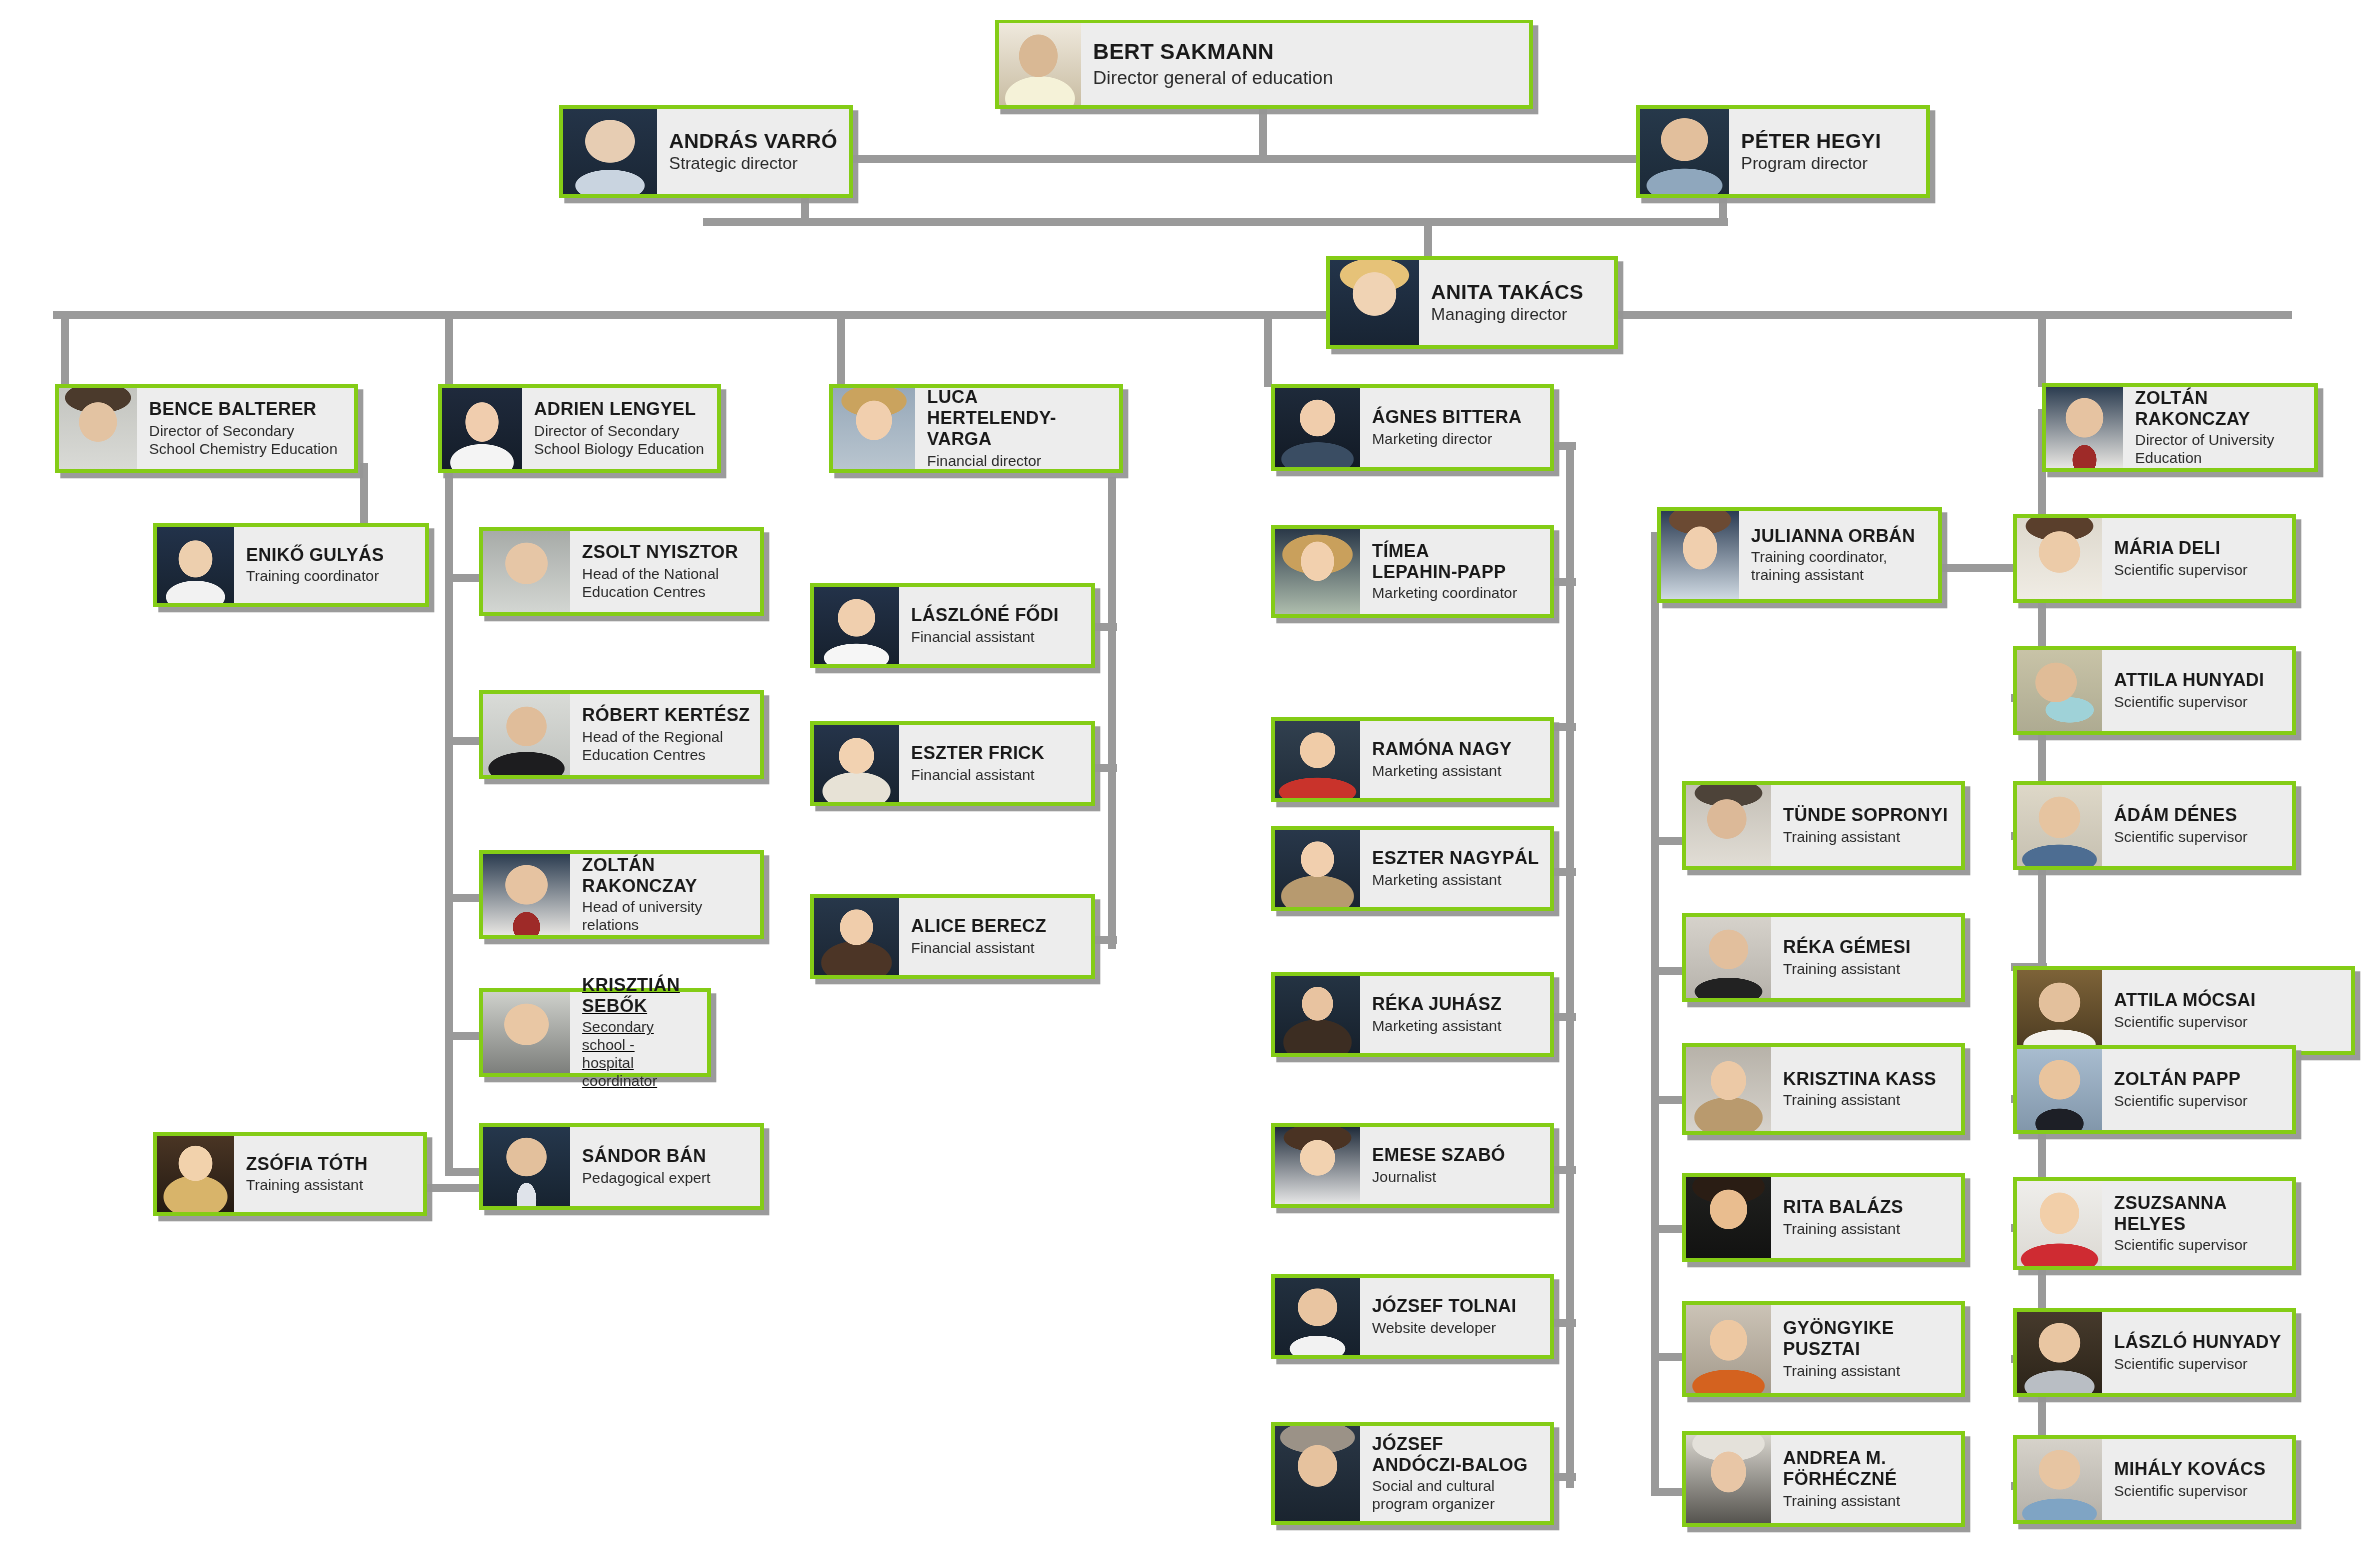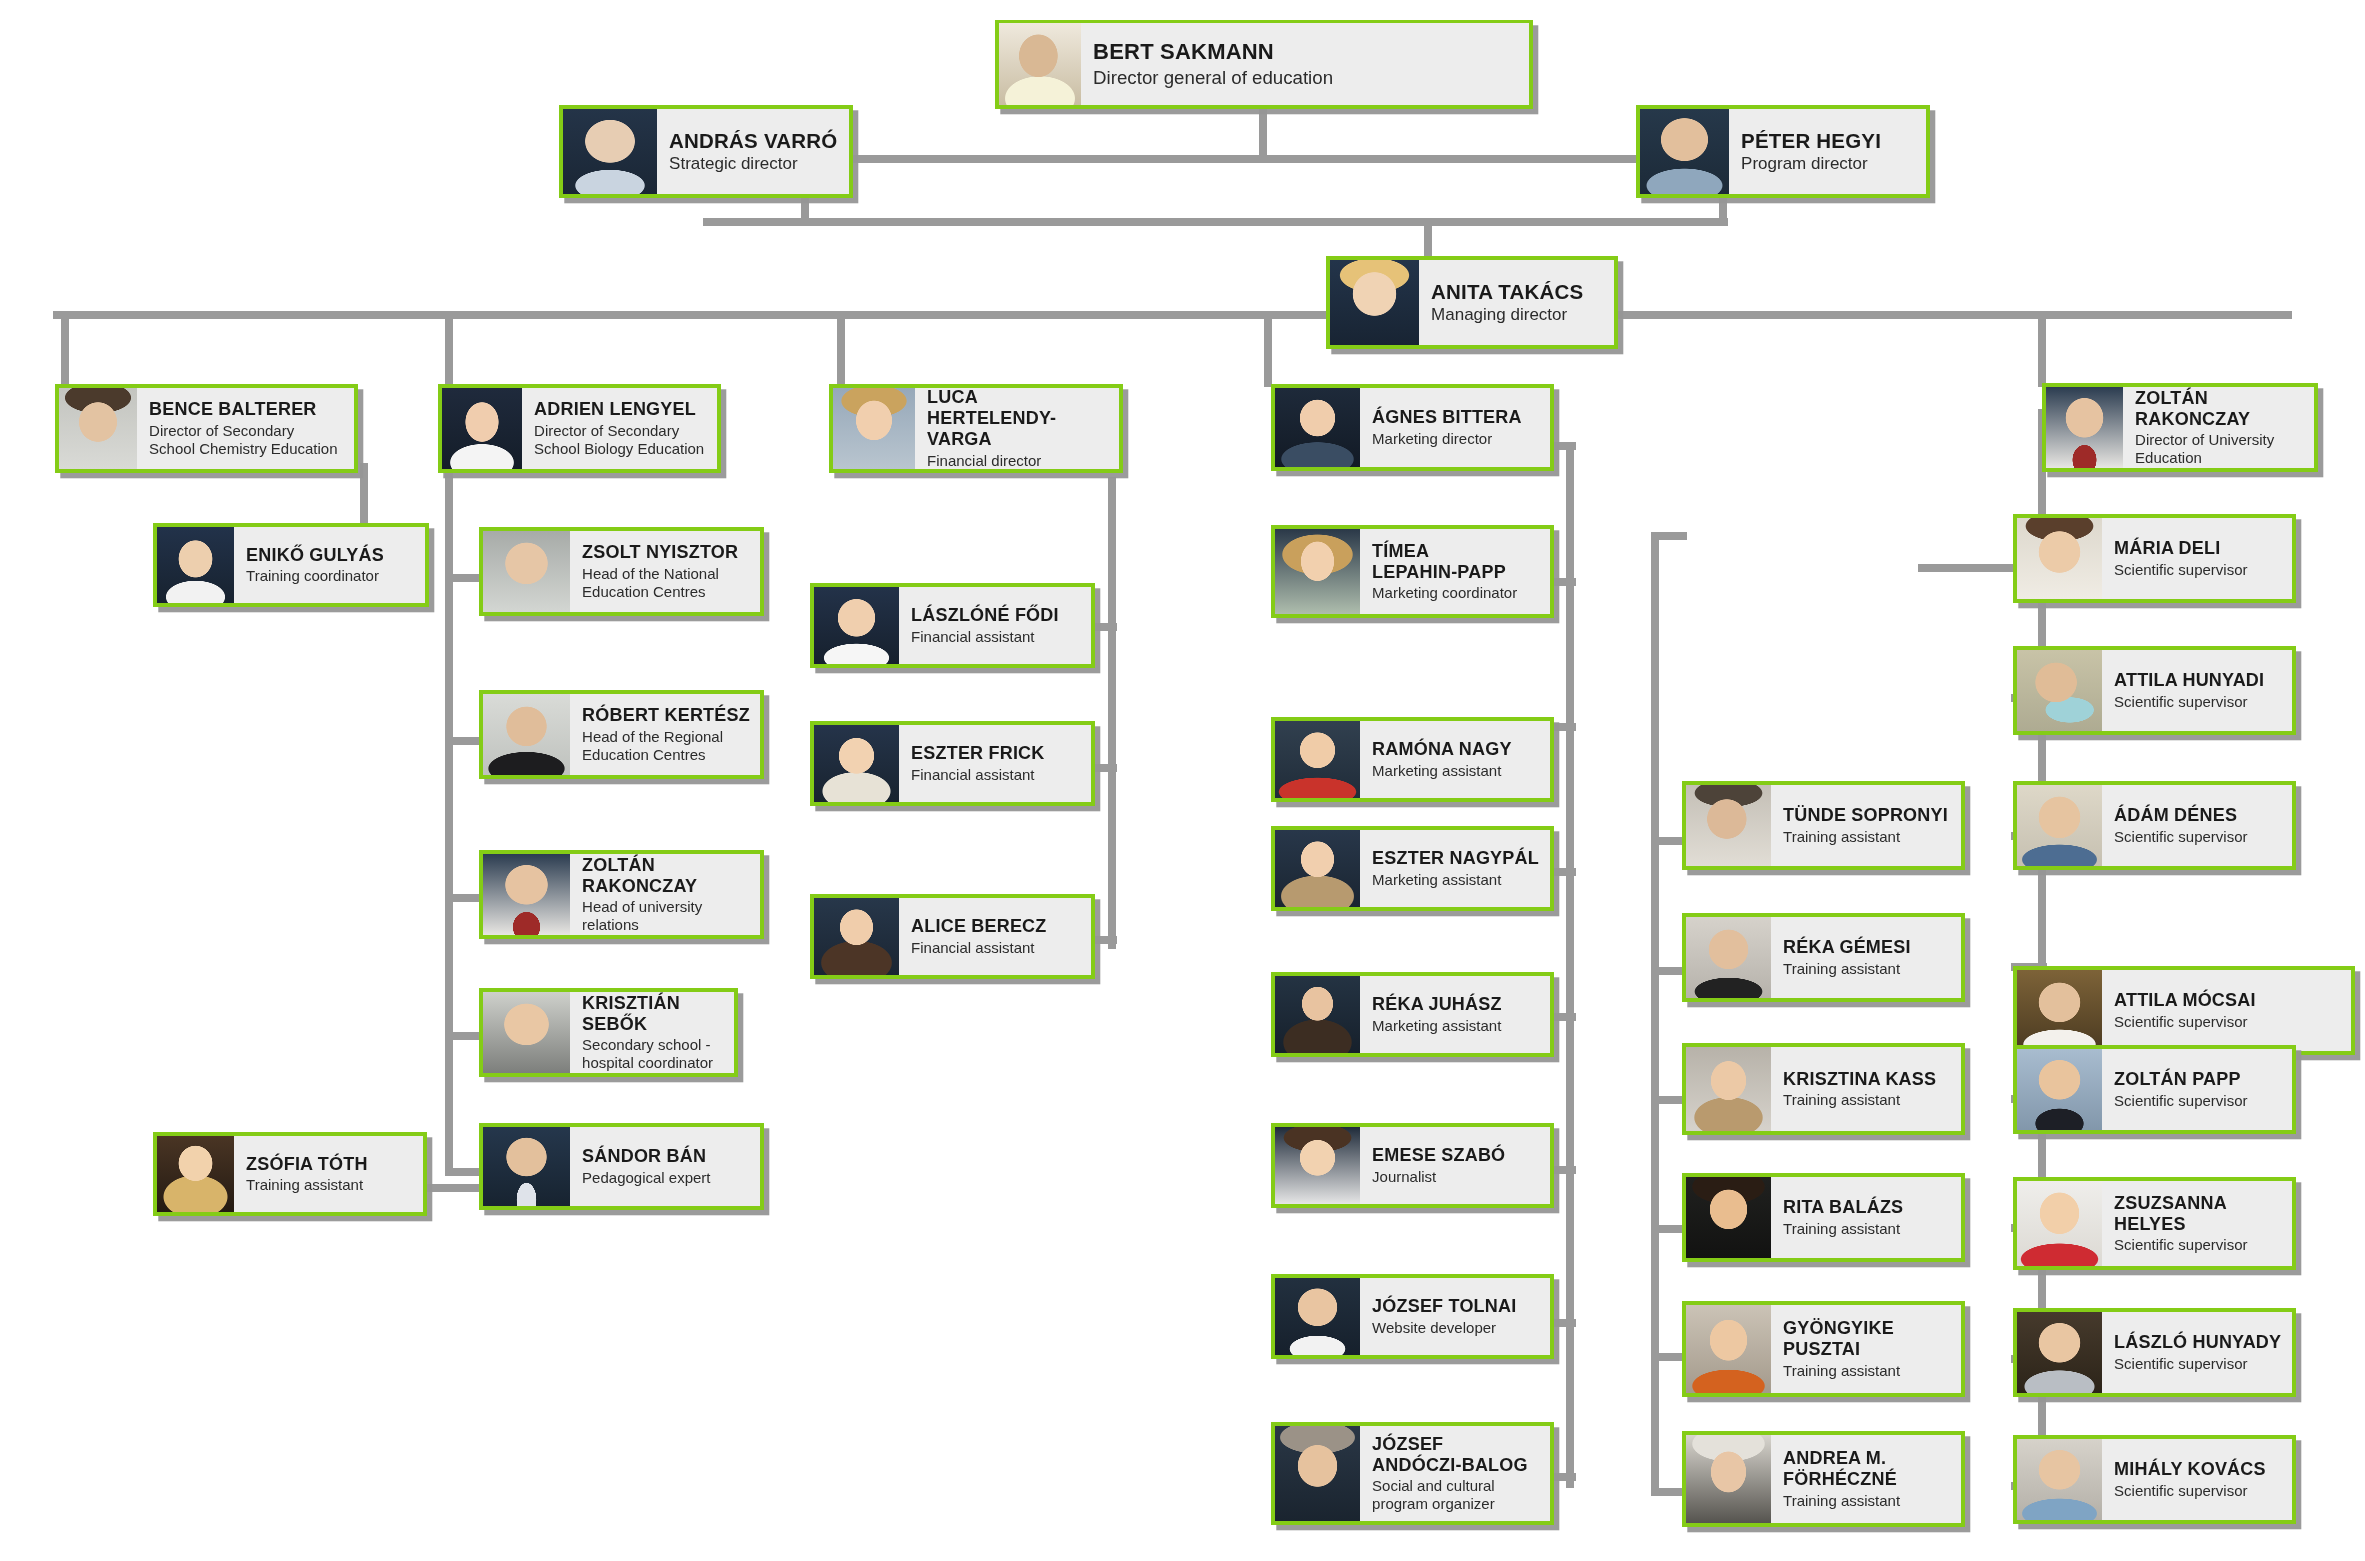--- a/index.html
+++ b/index.html
@@ -264,21 +264,21 @@
       <div class="photo" style="width:87px;background:#243447;">
         <div class="face" style="background:radial-gradient(ellipse 40% 40% at 50% 38%, #e6c3a1 0 60%, rgba(0,0,0,0) 62%), radial-gradient(ellipse 22% 26% at 50% 90%, #9e2a28 0 70%, rgba(0,0,0,0) 72%), linear-gradient(180deg,#2b3c50,#e8e6e2);"></div>
       </div>
       <div class="txt">
         <div class="nm">ZOLTÁN RAKONCZAY</div>
         <div class="rl">Head of university relations</div>
       </div>
     </div>
   </div>
 
-  <div class="card" style="left:479px;top:988px;width:259px;height:89px;">
+  <div class="card" style="left:479px;top:988px;width:232px;height:89px;text-decoration:underline;">
     <div class="card-inner">
       <div class="photo" style="width:87px;background:#c9cbc6;">
         <div class="face" style="background:radial-gradient(ellipse 42% 42% at 50% 40%, #e9c7a4 0 60%, rgba(0,0,0,0) 62%), linear-gradient(180deg,#ced0cb,#7d7f7c);"></div>
       </div>
       <div class="txt">
         <div class="nm">KRISZTIÁN SEBŐK</div>
         <div class="rl">Secondary school -
 hospital coordinator</div>
       </div>
     </div>
@@ -449,20 +449,32 @@
       </div>
       <div class="txt">
         <div class="nm">JÓZSEF
 ANDÓCZI-BALOG</div>
         <div class="rl">Social and cultural
 program organizer</div>
       </div>
     </div>
   </div>
 
+  <div class="card" style="left:1657px;top:507px;width:285px;height:96px;">
+    <div class="card-inner">
+      <div class="photo" style="width:78px;background:#24344a;">
+        <div class="face" style="background:radial-gradient(ellipse 36% 40% at 50% 42%, #f0cfae 0 60%, rgba(0,0,0,0) 62%), radial-gradient(ellipse 56% 24% at 50% 10%, #6b4a33 0 70%, rgba(0,0,0,0) 72%), linear-gradient(180deg,#2a3b52,#cfd9e2);"></div>
+      </div>
+      <div class="txt">
+        <div class="nm">JULIANNA ORBÁN</div>
+        <div class="rl">Training coordinator,
+training assistant</div>
+      </div>
+    </div>
+  </div>
 
   <div class="card" style="left:1682px;top:781px;width:283px;height:89px;">
     <div class="card-inner">
       <div class="photo" style="width:85px;background:#b9b4ac;">
         <div class="face" style="background:radial-gradient(ellipse 38% 40% at 48% 42%, #dcb998 0 60%, rgba(0,0,0,0) 62%), radial-gradient(ellipse 56% 24% at 50% 10%, #4d4339 0 70%, rgba(0,0,0,0) 72%), linear-gradient(180deg,#c4bfb6,#e1ddd5);"></div>
       </div>
       <div class="txt">
         <div class="nm">TÜNDE SOPRONYI</div>
         <div class="rl">Training assistant</div>
       </div>

